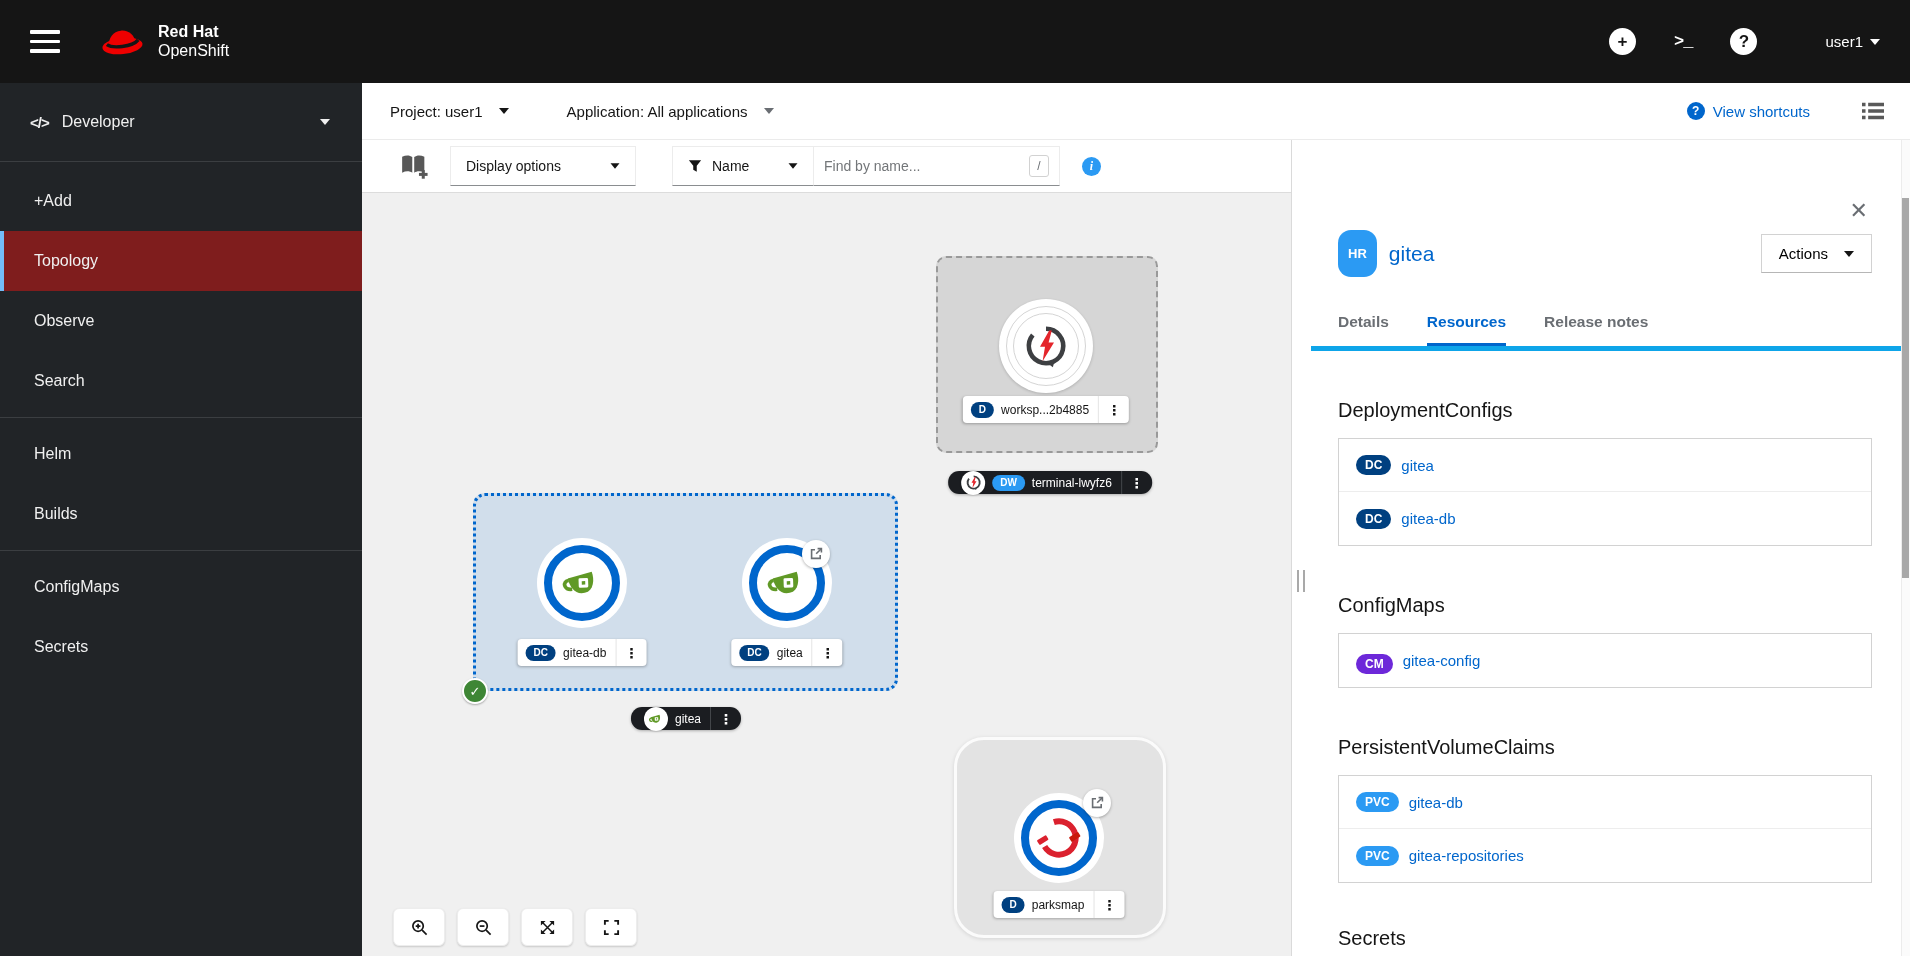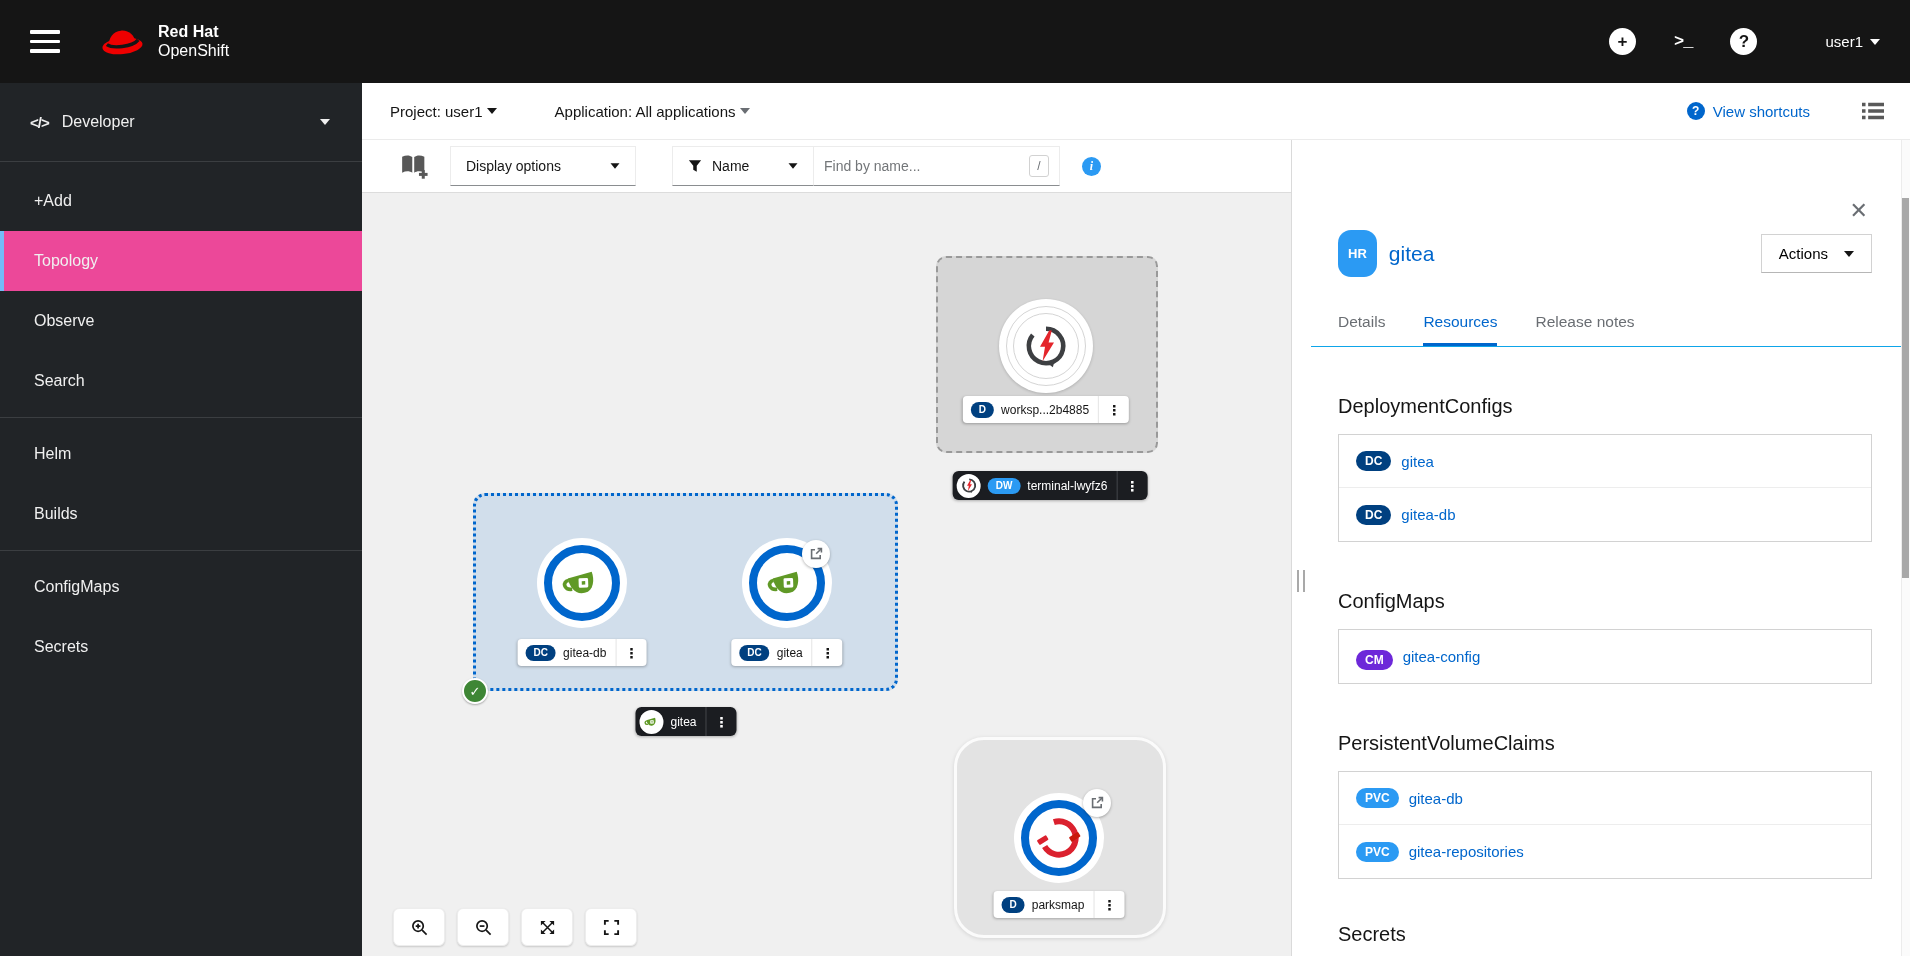--- a/index.html
+++ b/index.html
@@ -21,28 +21,28 @@
 .caret { width:0; height:0; border-left:5px solid transparent; border-right:5px solid transparent; border-top:6px solid currentColor; display:inline-block; }
 
 
 .app-body { display:flex; height:873px; }
 .sidebar { width:362px; background:#212427; color:#f0f0f0; flex-shrink:0; }
 .persp { height:79px; display:flex; align-items:center; padding:0 32px 0 30px; border-bottom:1px solid #3b3e41; font-size:16px; gap:13px; cursor:pointer; }
 .code-ic { font-weight:bold; font-size:15px; letter-spacing:-1px; }
 .persp .caret { margin-left:auto; }
 .nav { padding-top:9px; }
 .nav-item { height:60px; display:flex; align-items:center; padding-left:30px; font-size:16px; cursor:pointer; border-left:4px solid transparent; }
-.nav-item.active { background:#ec4899; border-left-color:#73bcf7; }
+.nav-item.active { background:#7f1d1d; border-left-color:#73bcf7; }
 .nav-divider { height:1px; background:#3b3e41; margin:6px 0; }
 
 .main { flex:1; display:flex; flex-direction:column; }
 
 
 .context-bar { height:57px; background:#fff; border-bottom:1px solid #ebebeb; display:flex; align-items:center; padding:0 26px 0 28px; font-size:15px; }
-.ctx-select { display:flex; align-items:center; gap:4px; cursor:pointer; }
+.ctx-select { display:flex; align-items:center; gap:16px; cursor:pointer; }
 .ctx-select .caret { color:#151515; }
 .mr56 { margin-right:58px; }
 .view-shortcuts { margin-left:auto; color:#0066cc; display:flex; align-items:center; gap:8px; cursor:pointer; }
 .qmark-blue { width:18px; height:18px; background:#0066cc; color:#fff; border-radius:50%; font-size:12px; font-weight:bold; display:flex; align-items:center; justify-content:center; }
 .list-toggle { margin-left:52px; cursor:pointer; display:flex; }
 
 
 .content-row { display:flex; height:816px; }
 .canvas-col { width:929px; display:flex; flex-direction:column; flex-shrink:0; }
 .topo-toolbar { height:53px; background:#fff; display:flex; align-items:center; padding-left:38px; border-bottom:1px solid #dcdcdc; }
@@ -64,21 +64,21 @@
 
 .ws-circle { position:absolute; left:637px; top:106px; width:94px; height:94px; background:#fff; border-radius:50%; box-shadow:0 1px 3px rgba(0,0,0,.18); display:flex; align-items:center; justify-content:center; cursor:pointer; }
 .ws-ring1 { width:80px; height:80px; border:1px solid #d5d5d5; border-radius:50%; display:flex; align-items:center; justify-content:center; }
 .ws-ring2 { width:66px; height:66px; border:1px solid #d5d5d5; border-radius:50%; display:flex; align-items:center; justify-content:center; }
 
 .dc-node { position:absolute; width:76px; height:76px; border-radius:50%; background:#fff; border:8px solid #0066cc; box-shadow:0 0 0 7px #fff, 0 2px 5px rgba(0,0,0,.2); display:flex; align-items:center; justify-content:center; cursor:pointer; }
 
 .pill { position:absolute; display:flex; align-items:center; background:#fff; border-radius:4px; box-shadow:0 1px 3px rgba(0,0,0,.28); height:27px; padding-left:8px; font-size:12px; white-space:nowrap; transform:translateX(-50%); cursor:pointer; }
 .rbadge { border-radius:11px; color:#fff; font-size:10px; font-weight:bold; padding:2.5px 8px; margin-right:7px; }
 .kebab { border-left:1px solid #e4e4e4; margin-left:9px; padding:0 8px; color:#151515; font-size:14px; font-weight:bold; align-self:stretch; display:flex; align-items:center; cursor:pointer; }
-.pill.dark { background:#1b1d21; color:#fff; border-radius:6px; height:29px; padding-left:4px; }
+.pill.dark { background:#1b1d21; color:#fff; border-radius:11px; height:23px; padding-left:13px; }
 .pill.dark .kebab { border-left-color:#44474b; color:#fff; }
 .mini-ic { width:24px; height:24px; border-radius:50%; background:#fff; display:flex; align-items:center; justify-content:center; margin-right:7px; box-shadow:0 0 2px rgba(0,0,0,.4); }
 
 .deco-ext { position:absolute; width:28px; height:28px; border-radius:50%; background:#fff; box-shadow:0 1px 3px rgba(0,0,0,.3); display:flex; align-items:center; justify-content:center; cursor:pointer; }
 .deco-check { position:absolute; left:100px; top:485px; width:26px; height:26px; border-radius:50%; background:#3e8635; border:2px solid #fff; color:#fff; font-size:13px; font-weight:bold; display:flex; align-items:center; justify-content:center; box-shadow:0 1px 2px rgba(0,0,0,.3); }
 
 .zoom-controls { position:absolute; left:31px; top:715px; display:flex; gap:12px; }
 .zbtn { width:52px; height:38px; background:#fff; border:1px solid #ededed; border-radius:6px; box-shadow:0 1px 2px rgba(0,0,0,.16); display:flex; align-items:center; justify-content:center; cursor:pointer; }
 
 
@@ -86,21 +86,21 @@
 .grip { position:absolute; top:430px; left:5px; width:8px; height:22px; border-left:2px solid #a9a9a9; border-right:2px solid #a9a9a9; cursor:col-resize; }
 
 
 .panel { width:599px; background:#fff; position:relative; overflow:hidden; }
 .panel-close { position:absolute; top:60px; right:42px; font-size:22px; color:#6a6e73; cursor:pointer; line-height:1; }
 .panel-header { display:flex; align-items:center; margin:90px 38px 0 27px; }
 .hr-badge { color:#fff; font-weight:bold; font-size:13px; border-radius:13px; padding:16px 10px; margin-right:12px; }
 .panel-title { font-size:21px; color:#0066cc; cursor:pointer; }
 .actions-btn { margin-left:auto; border:1px solid #d2d2d2; border-bottom-color:#b6b6b6; padding:10px 17px; font-size:15px; display:flex; align-items:center; gap:16px; background:#fff; cursor:pointer; }
 .actions-btn .caret { border-top-color:#151515; }
-.panel-tabs-row { display:flex; gap:38px; margin-top:36px; padding-left:27px; border-bottom:1px solid #0ea5e9; }
+.panel-tabs-row { display:flex; gap:38px; margin-top:36px; padding-left:27px; border-bottom:5px solid #0ea5e9;font-weight:bold; }
 .ptab { padding-bottom:15px; font-size:15.5px; color:#6a6e73; cursor:pointer; }
 .ptab.active { color:#0066cc; border-bottom:3px solid #0066cc; padding-bottom:12px; }
 .panel-body { padding:0 38px 0 27px; }
 .res-heading { font-size:20px; font-weight:500; margin:48px 0 16px; }
 .res-box { border:1px solid #d2d2d2; background:#fff; }
 .res-row { height:53px; display:flex; align-items:center; padding:0 17px; border-bottom:1px solid #ededed; }
 .res-row:last-child { border-bottom:none; }
 .res-link { color:#0066cc; font-size:15px; cursor:pointer; }
 .res-badge { color:#fff; font-weight:bold; font-size:12px; border-radius:12px; padding:3px 9px; margin-right:10px; }
 .panel-scrollbar { position:absolute; right:0; top:0; bottom:0; width:9px; background:#fbfbfb; border-left:1px solid #ececec; }

